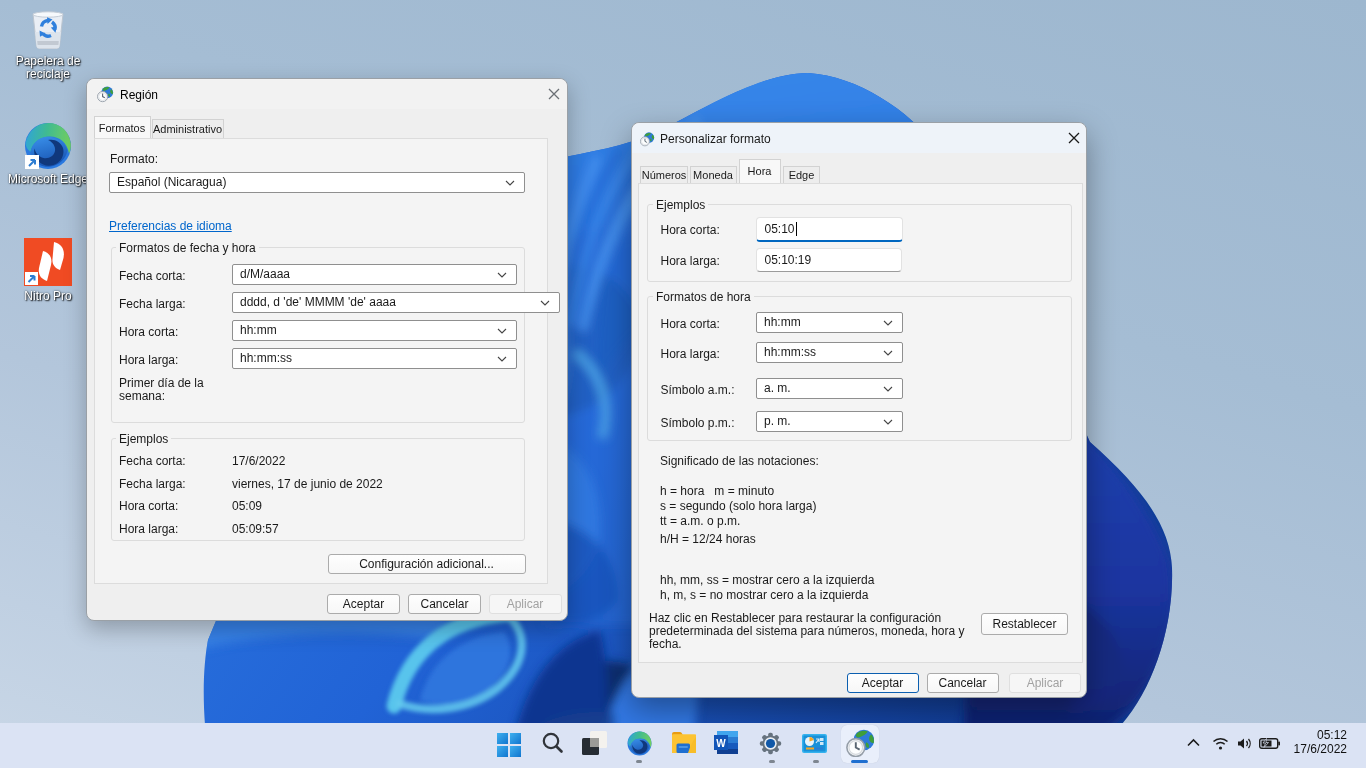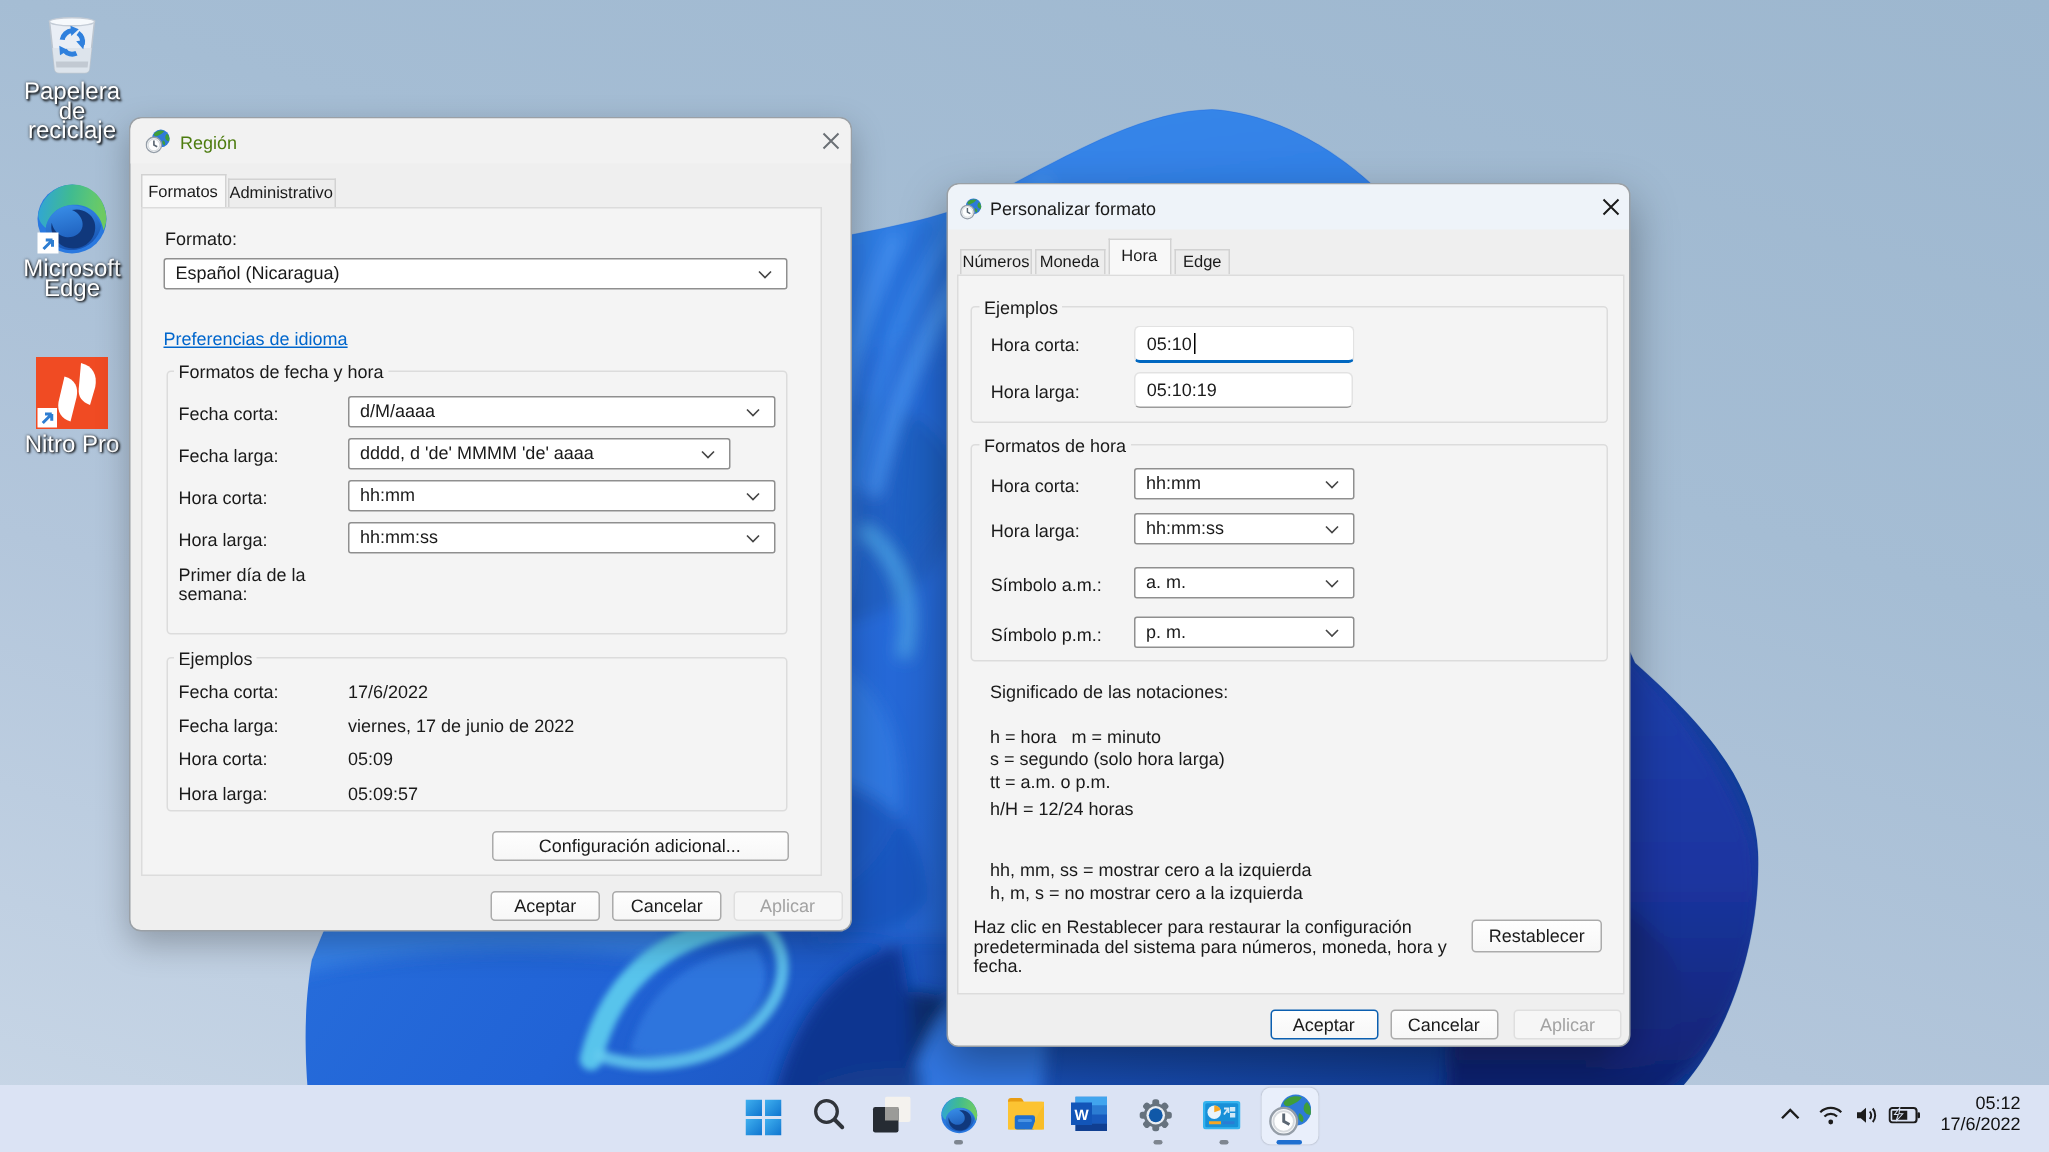--- a/index.html
+++ b/index.html
@@ -7,21 +7,21 @@
 body { font-family:"Liberation Sans", sans-serif; font-size:12px; color:#1a1a1a;
   background:linear-gradient(197deg, #9db7cf 0%, #a5bdd4 35%, #b3c6db 65%, #c9d7e7 100%);
   position:relative; }
 .abs { position:absolute; }
 
 
 #bloom { position:absolute; left:0; top:0; width:1366px; height:768px; }
 
 
 .dicon { position:absolute; text-align:center; color:#fff;
-  text-shadow:1px 1px 1.5px rgba(0,0,0,.95), 0 0 2px rgba(0,0,0,.65); font-size:16px; line-height:13px;}
+  text-shadow:1px 1px 1.5px rgba(0,0,0,.95), 0 0 2px rgba(0,0,0,.65); font-size:12px; line-height:13px;}
 
 
 .dlg { position:absolute; background:#efefef; border:1px solid #9aa0a6; border-radius:8px; }
 .dlg-inactive { box-shadow:0 8px 22px rgba(0,0,0,.26); }
 .dlg-active { box-shadow:0 12px 30px rgba(0,0,0,.35); }
 .titlebar { position:absolute; left:0; top:0; right:0; height:30px; border-radius:8px 8px 0 0; }
 .title-txt { position:absolute; top:9px; font-size:12px; }
 .tab { position:absolute; border:1px solid #d2d2d2; border-bottom:none; font-size:11px; text-align:center; overflow:hidden; }
 .tabpanel { position:absolute; background:#f4f4f4; border:1px solid #dcdcdc; }
 .grp { position:absolute; border:1px solid #dcdcdc; border-radius:3px; }
@@ -162,21 +162,21 @@
   <div class="titlebar" style="background:#f2f2f2;"></div>
   <svg class="abs" style="left:10px; top:7px;" width="17" height="17" viewBox="0 0 17 17">
     <circle cx="10.2" cy="6.3" r="5.9" fill="#2e7ad8"></circle>
     <path d="M5.5,3.5 C7,1.2 10,0.6 12.5,1.4 C11.5,3 10,3.6 8.5,4.4 C7,5.2 6,5 5.5,3.5 Z" fill="#3f9e3a"></path>
     <path d="M14.5,3.2 C15.8,4.6 16.2,6.5 15.8,8.2 C14.2,8 13.2,7 13.2,5.6 C13.2,4.4 13.8,3.6 14.5,3.2 Z" fill="#3f9e3a"></path>
     <path d="M11.5,7.5 C13,8 13.5,9.5 12.8,10.9 C11.5,10.5 10.8,9.3 11.5,7.5 Z" fill="#3f9e3a"></path>
     <circle cx="5.6" cy="10.6" r="5.1" fill="#f5f7f9" stroke="#959ea8" stroke-width="0.9"></circle>
     <circle cx="5.6" cy="10.6" r="3.9" fill="#fdfefe" stroke="#d6dade" stroke-width="0.7"></circle>
     <path d="M5.6,7.6 L5.6,10.6 L7.8,11.8" stroke="#5a6672" stroke-width="1.1" fill="none"></path>
   </svg>
-  <div class="title-txt" style="left:33px; color:#4d7c0f;">Región</div>
+  <div class="title-txt" style="left:33px; color:#000000;">Región</div>
   <svg class="abs" style="left:461px; top:9px;" width="12" height="12" viewBox="0 0 12 12">
     <path d="M1,1 L11,11 M11,1 L1,11" stroke="#6b7075" stroke-width="1.3"></path>
   </svg>
 
   <div class="tab" style="left:6.5px; top:37px; width:57px; height:22px; background:#f8f8f8; line-height:22px; z-index:3;">Formatos</div>
   <div class="tab" style="left:64.5px; top:40px; width:72px; height:19px; background:#ededed; line-height:18px; z-index:3;">Administrativo</div>
   <div class="tabpanel" style="left:7px; top:58.5px; width:453.5px; height:446px;"></div>
 
   <div class="lab" style="left:23px; top:73px;">Formato:</div>
   <div class="combo" style="left:22px; top:93px; width:416px; height:21px;">Español (Nicaragua)
@@ -189,21 +189,21 @@
   <div class="grp" style="left:23.5px; top:168px; width:414.5px; height:176px;"></div>
   <div class="grp-lab" style="left:29px; top:162px;">Formatos de fecha y hora</div>
 
   <div class="lab" style="left:32px; top:189.5px;">Fecha corta:</div>
   <div class="combo" style="left:145px; top:185px; width:285px; height:20.5px;">d/M/aaaa
     <svg width="10" height="6" viewBox="0 0 10 6">
         <path d="M1,1 L5,5 L9,1" stroke="#454545" stroke-width="1.1" fill="none"></path>
       </svg>
   </div>
   <div class="lab" style="left:32px; top:217.5px;">Fecha larga:</div>
-  <div class="combo" style="left:145px; top:213px; width:255px; height:20.5px;">dddd, d 'de' MMMM 'de' aaaa
+  <div class="combo" style="left:145px; top:213px; width:328px; height:20.5px;">dddd, d 'de' MMMM 'de' aaaa
     <svg width="10" height="6" viewBox="0 0 10 6">
         <path d="M1,1 L5,5 L9,1" stroke="#454545" stroke-width="1.1" fill="none"></path>
       </svg>
   </div>
   <div class="lab" style="left:32px; top:245.5px;">Hora corta:</div>
   <div class="combo" style="left:145px; top:241px; width:285px; height:20.5px;">hh:mm
     <svg width="10" height="6" viewBox="0 0 10 6">
         <path d="M1,1 L5,5 L9,1" stroke="#454545" stroke-width="1.1" fill="none"></path>
       </svg>
   </div>

